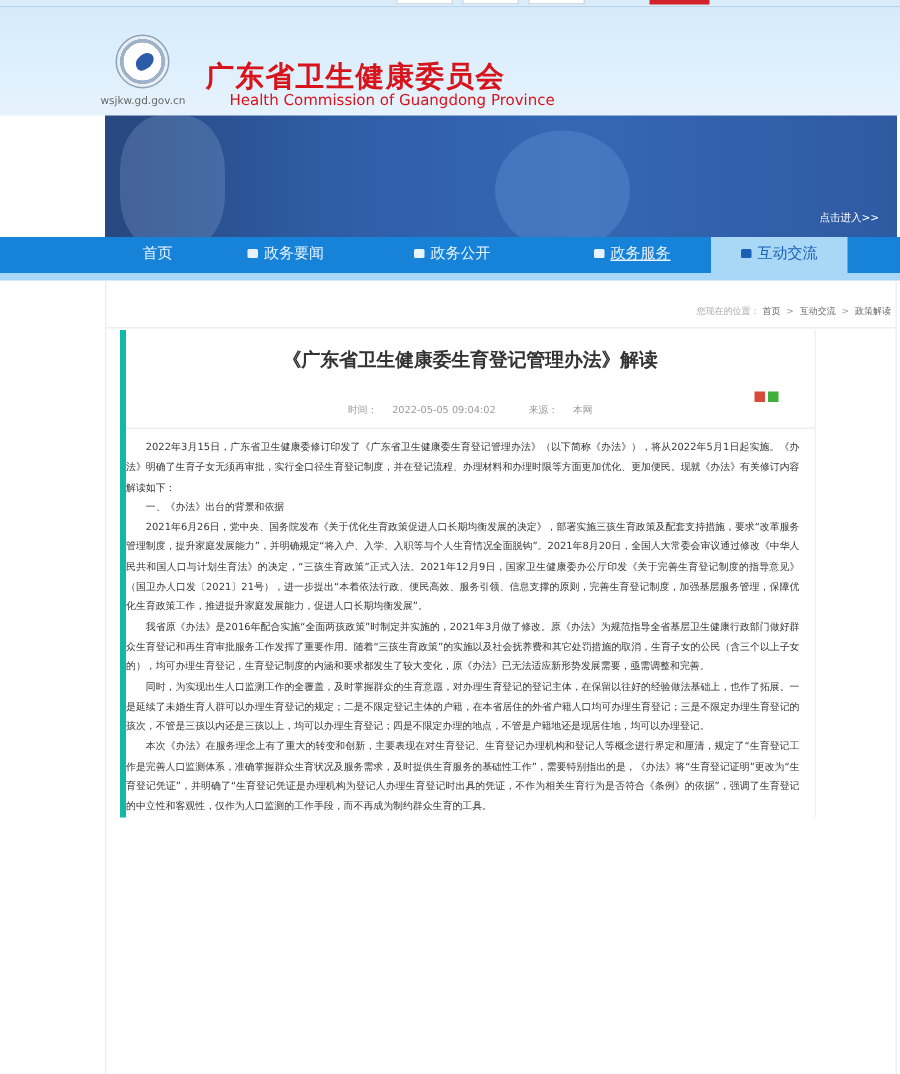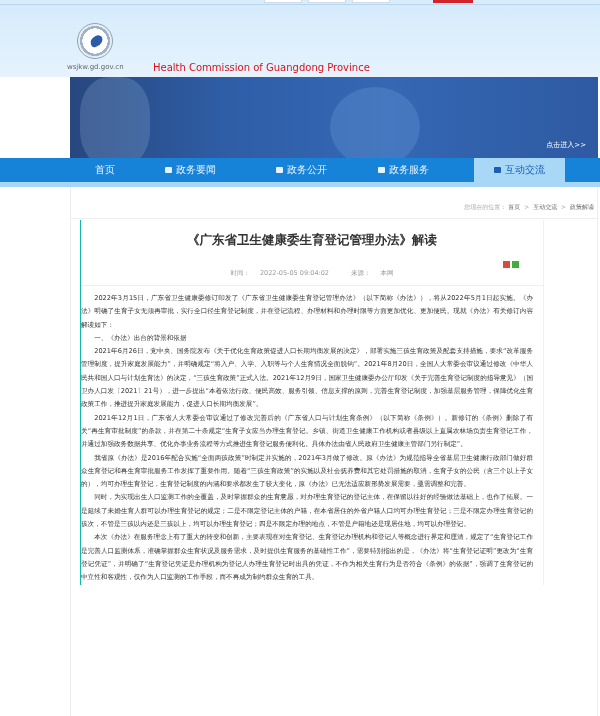--- a/index.html
+++ b/index.html
@@ -68,21 +68,21 @@
   .breadcrumb {
     position: absolute; right: 6px; top: 203px; font-size: 6px; color: #888; white-space: nowrap;
   }
   .breadcrumb .pre { color: #aaa; }
   .bc-sep { margin: 0 2px; color: #999; }
   .bc-link { color: #666; cursor: pointer; }
   .bc-rule { position: absolute; left: 70px; top: 218px; width: 528px; height: 1px; background: #eeeeee; }
 
   .article {
     position: absolute; left: 80px; top: 220px; width: 464px;
-    border-left: 1px solid #14b8a6; border-right: 1px solid #f1f1f1;
+    border-left: 4px solid #14b8a6; border-right: 1px solid #f1f1f1;
   }
   .art-title {
     margin-top: 12px; text-align: center; font-size: 12.5px; font-weight: bold; color: #333;
   }
   .meta { margin-top: 20px; text-align: center; font-size: 6.5px; color: #999; }
   .meta span { margin: 0 5px; }
   .share { position: absolute; right: 24px; top: 33px; }
   .share span { display: inline-block; width: 7px; height: 7px; margin-left: 2px; cursor: pointer; }
   .share .weibo { background: #d94a3c; }
   .share .wechat { background: #3fae3a; }
@@ -102,40 +102,41 @@
   <div class="tb" style="left:308px;width:38px;"></div>
   <div class="tb" style="left:352px;width:38px;"></div>
   <div class="tr"></div>
 </div>
 
 <div class="header">
   <div class="logo">
       <div class="bird"></div>
     </div>
   <div class="site-url">wsjkw.gd.gov.cn</div>
+  <div class="org-cn">广东省卫生健康委员会</div>
   <div class="org-en">Health Commission of Guangdong Province</div>
 </div>
 
 <div class="banner">
   <div class="glow1"></div>
     <div class="glow2"></div>
   <div class="banner-link">点击进入&gt;&gt;</div>
 </div>
 
 <div class="navbar">
   <div class="nav-item" style="left:95px;">
     <span>首页</span>
   </div>
   <div class="nav-item" style="left:165px;">
     <span class="ic"></span><span>政务要闻</span>
   </div>
   <div class="nav-item" style="left:276px;">
     <span class="ic"></span><span>政务公开</span>
   </div>
-  <div class="nav-item" style="left:378px;">
+  <div class="nav-item" style="left:396px;text-decoration:underline;">
     <span class="ic"></span><span>政务服务</span>
   </div>
   <div class="nav-item active" style="left:474px;">
     <span class="ic"></span><span>互动交流</span>
   </div>
 </div>
 <div class="navbar-under"></div>
 
 <div class="page-left-line"></div>
 <div class="page-right-line"></div>
@@ -158,18 +159,17 @@
   </div>
   <div class="share">
     <span class="weibo"></span><span class="wechat"></span>
   </div>
   <div class="meta-rule"></div>
 
   <div class="body-text">
     <p>2022年3月15日，广东省卫生健康委修订印发了《广东省卫生健康委生育登记管理办法》（以下简称《办法》），将从2022年5月1日起实施。《办法》明确了生育子女无须再审批，实行全口径生育登记制度，并在登记流程、办理材料和办理时限等方面更加优化、更加便民。现就《办法》有关修订内容解读如下：</p>
     <p class="heading">一、《办法》出台的背景和依据</p>
     <p>2021年6月26日，党中央、国务院发布《关于优化生育政策促进人口长期均衡发展的决定》，部署实施三孩生育政策及配套支持措施，要求“改革服务管理制度，提升家庭发展能力”，并明确规定“将入户、入学、入职等与个人生育情况全面脱钩”。2021年8月20日，全国人大常委会审议通过修改《中华人民共和国人口与计划生育法》的决定，“三孩生育政策”正式入法。2021年12月9日，国家卫生健康委办公厅印发《关于完善生育登记制度的指导意见》（国卫办人口发〔2021〕21号），进一步提出“本着依法行政、便民高效、服务引领、信息支撑的原则，完善生育登记制度，加强基层服务管理，保障优化生育政策工作，推进提升家庭发展能力，促进人口长期均衡发展”。</p>
-    <p>2021年12月1日，广东省人大常委会审议通过了修改完善后的《广东省人口与计划生育条例》（以下简称《条例》）。新修订的《条例》删除了有关“再生育审批制度”的条款，并在第二十条规定“生育子女应当办理生育登记。乡镇、街道卫生健康工作机构或者县级以上直属农林场负责生育登记工作，并通过加强政务数据共享、优化办事业务流程等方式推进生育登记服务便利化。具体办法由省人民政府卫生健康主管部门另行制定”。</p>
     <p>我省原《办法》是2016年配合实施“全面两孩政策”时制定并实施的，2021年3月做了修改。原《办法》为规范指导全省基层卫生健康行政部门做好群众生育登记和再生育审批服务工作发挥了重要作用。随着“三孩生育政策”的实施以及社会抚养费和其它处罚措施的取消，生育子女的公民（含三个以上子女的），均可办理生育登记，生育登记制度的内涵和要求都发生了较大变化，原《办法》已无法适应新形势发展需要，亟需调整和完善。</p>
     <p>同时，为实现出生人口监测工作的全覆盖，及时掌握群众的生育意愿，对办理生育登记的登记主体，在保留以往好的经验做法基础上，也作了拓展。一是延续了未婚生育人群可以办理生育登记的规定；二是不限定登记主体的户籍，在本省居住的外省户籍人口均可办理生育登记；三是不限定办理生育登记的孩次，不管是三孩以内还是三孩以上，均可以办理生育登记；四是不限定办理的地点，不管是户籍地还是现居住地，均可以办理登记。</p>
     <p>本次《办法》在服务理念上有了重大的转变和创新，主要表现在对生育登记、生育登记办理机构和登记人等概念进行界定和厘清，规定了“生育登记工作是完善人口监测体系，准确掌握群众生育状况及服务需求，及时提供生育服务的基础性工作”，需要特别指出的是，《办法》将“生育登记证明”更改为“生育登记凭证”，并明确了“生育登记凭证是办理机构为登记人办理生育登记时出具的凭证，不作为相关生育行为是否符合《条例》的依据”，强调了生育登记的中立性和客观性，仅作为人口监测的工作手段，而不再成为制约群众生育的工具。</p>
   </div>
 </div>
 
 </body></html>

